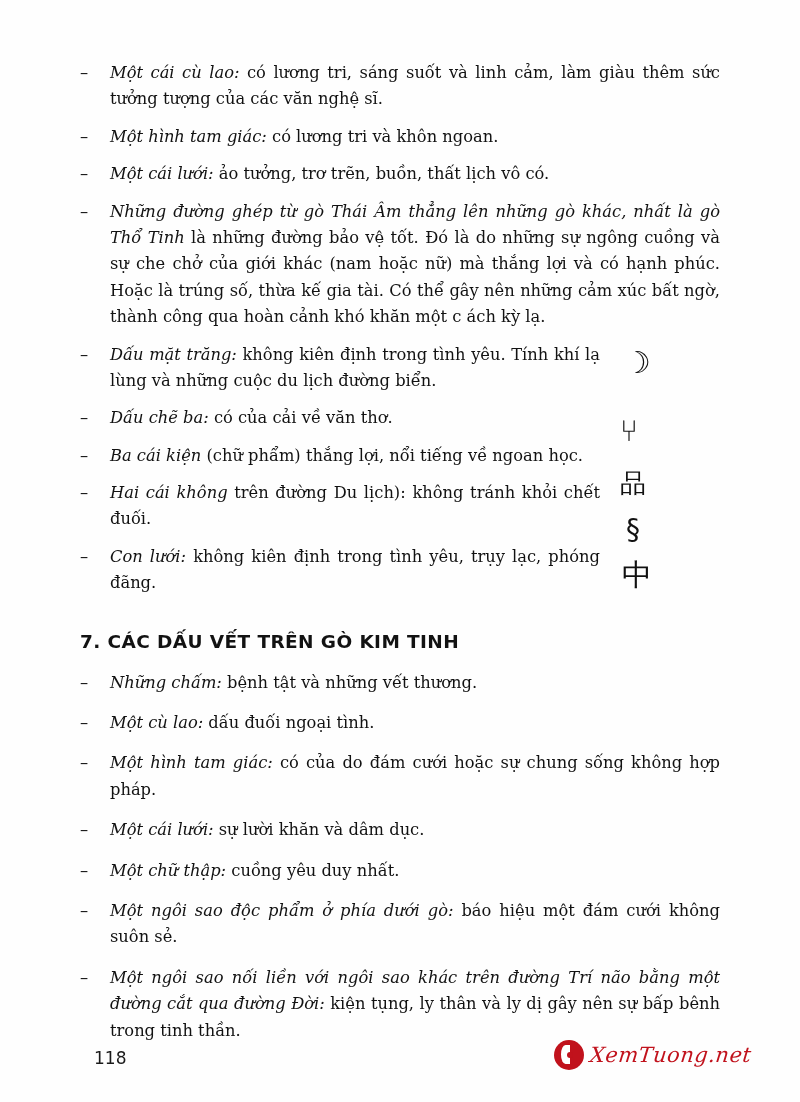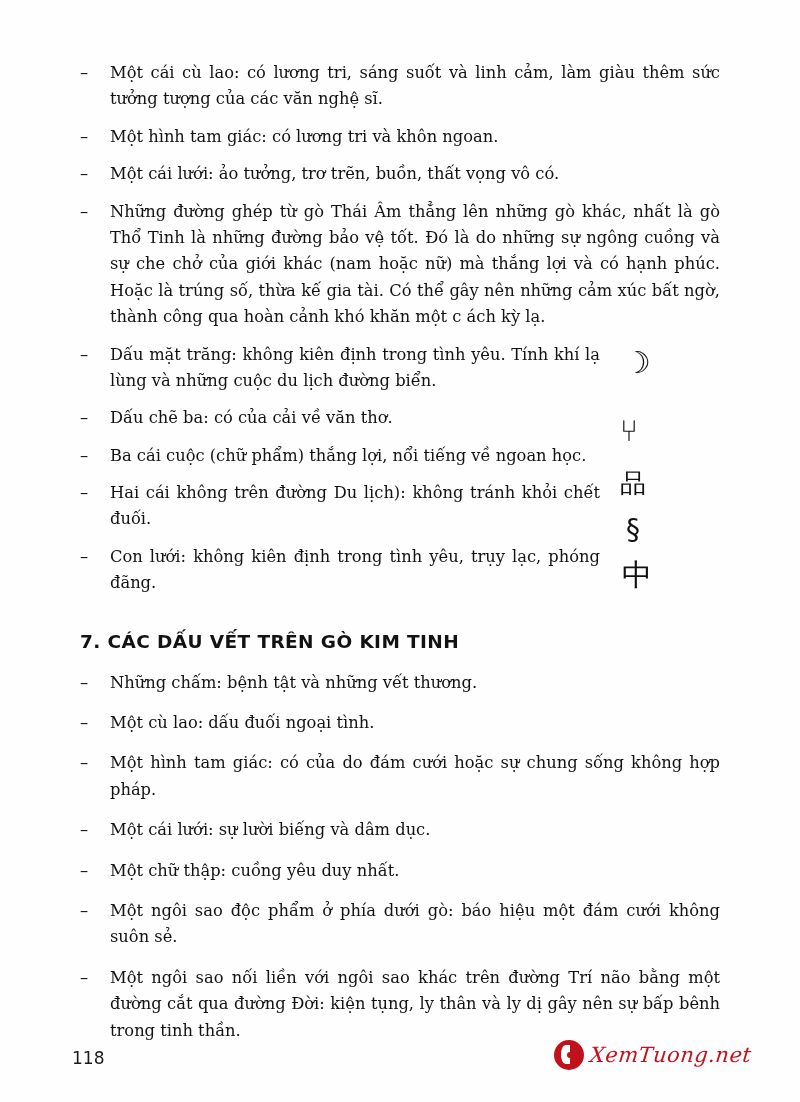--- a/index.html
+++ b/index.html
@@ -42,20 +42,21 @@
     text-align: justify;
   }
   li.item .dash {
     position: absolute;
     left: 0;
     top: 0;
     font-size: 16.3px;
     line-height: 1.62;
   }
   .it {
+    font-style: italic;
   }
   .txt {
     font-style: normal;
   }
   h2.section-title {
     font-family: "DejaVu Sans", sans-serif;
     font-size: 18.5px;
     font-weight: bold;
     letter-spacing: 0.4px;
     margin: 30px 0 18px 0;
@@ -80,21 +81,21 @@
     position: absolute;
   }
   .g1 { top: 0px;   left: 4px;  font-size: 30px; }
   .g2 { top: 68px;  left: 0px;  font-size: 30px; }
   .g3 { top: 122px; left: 0px;  font-size: 26px; }
   .g4 { top: 168px; left: 6px;  font-size: 28px; }
   .g5 { top: 212px; left: 2px;  font-size: 30px; }
 
   .page-number {
     position: absolute;
-    left: 72px;
+    left: 94px;
     top: 1048px;
     font-family: "DejaVu Sans", sans-serif;
     font-size: 17px;
     color: #1a1a1a;
   }
   .watermark {
     position: absolute;
     right: 48px;
     top: 1040px;
     display: flex;
@@ -145,37 +146,37 @@
       <li class="item">
         <span class="dash">–</span>
         <span class="it">Một cái cù lao:</span><span class="txt"> có lương tri, sáng suốt và linh cảm, làm giàu thêm sức tưởng tượng của các văn nghệ sĩ.</span>
       </li>
       <li class="item">
         <span class="dash">–</span>
         <span class="it">Một hình tam giác:</span><span class="txt"> có lương tri và khôn ngoan.</span>
       </li>
       <li class="item">
         <span class="dash">–</span>
-        <span class="it">Một cái lưới:</span><span class="txt"> ảo tưởng, trơ trẽn, buồn, thất vọng vô có.</span>
+        <span class="it">Một cái lưới:</span><span class="txt"> ảo tưởng, trơ trẽn, buồn, thất lịch vô có.</span>
       </li>
       <li class="item">
         <span class="dash">–</span>
         <span class="it">Những đường ghép từ gò Thái Âm thẳng lên những gò khác, nhất là gò Thổ Tinh</span><span class="txt"> là những đường bảo vệ tốt. Đó là do những sự ngông cuồng và sự che chở của giới khác (nam hoặc nữ) mà thắng lợi và có hạnh phúc. Hoặc là trúng số, thừa kế gia tài. Có thể gây nên những cảm xúc bất ngờ, thành công qua hoàn cảnh khó khăn một c ách kỳ lạ.</span>
       </li>
       <li class="item" style="padding-right:120px;">
         <span class="dash">–</span>
         <span class="it">Dấu mặt trăng:</span><span class="txt"> không kiên định trong tình yêu. Tính khí lạ lùng và những cuộc du lịch đường biển.</span>
       </li>
       <li class="item" style="padding-right:120px;">
         <span class="dash">–</span>
         <span class="it">Dấu chẽ ba:</span><span class="txt"> có của cải về văn thơ.</span>
       </li>
       <li class="item" style="padding-right:120px;">
         <span class="dash">–</span>
-        <span class="it">Ba cái cuộc</span><span class="txt"> (chữ phẩm) thắng lợi, nổi tiếng về ngoan học.</span>
+        <span class="it">Ba cái kiện</span><span class="txt"> (chữ phẩm) thắng lợi, nổi tiếng về ngoan học.</span>
       </li>
       <li class="item" style="padding-right:120px;">
         <span class="dash">–</span>
         <span class="it">Hai cái không</span><span class="txt"> trên đường Du lịch): không tránh khỏi chết đuối.</span>
       </li>
       <li class="item" style="padding-right:120px;">
         <span class="dash">–</span>
         <span class="it">Con lưới:</span><span class="txt"> không kiên định trong tình yêu, trụy lạc, phóng đãng.</span>
       </li>
     </ul>
@@ -191,21 +192,21 @@
         <li class="item" style="margin-bottom:14px;">
           <span class="dash">–</span>
           <span class="it">Một cù lao:</span><span class="txt"> dấu đuối ngoại tình.</span>
         </li>
         <li class="item" style="margin-bottom:14px;">
           <span class="dash">–</span>
           <span class="it">Một hình tam giác:</span><span class="txt"> có của do đám cưới hoặc sự chung sống không hợp pháp.</span>
         </li>
         <li class="item" style="margin-bottom:14px;">
           <span class="dash">–</span>
-          <span class="it">Một cái lưới:</span><span class="txt"> sự lười biếng và dâm dục.</span>
+          <span class="it">Một cái lưới:</span><span class="txt"> sự lười khăn và dâm dục.</span>
         </li>
         <li class="item" style="margin-bottom:14px;">
           <span class="dash">–</span>
           <span class="it">Một chữ thập:</span><span class="txt"> cuồng yêu duy nhất.</span>
         </li>
         <li class="item" style="margin-bottom:14px;">
           <span class="dash">–</span>
           <span class="it">Một ngôi sao độc phẩm ở phía dưới gò:</span><span class="txt"> báo hiệu một đám cưới không suôn sẻ.</span>
         </li>
         <li class="item" style="margin-bottom:14px;">

